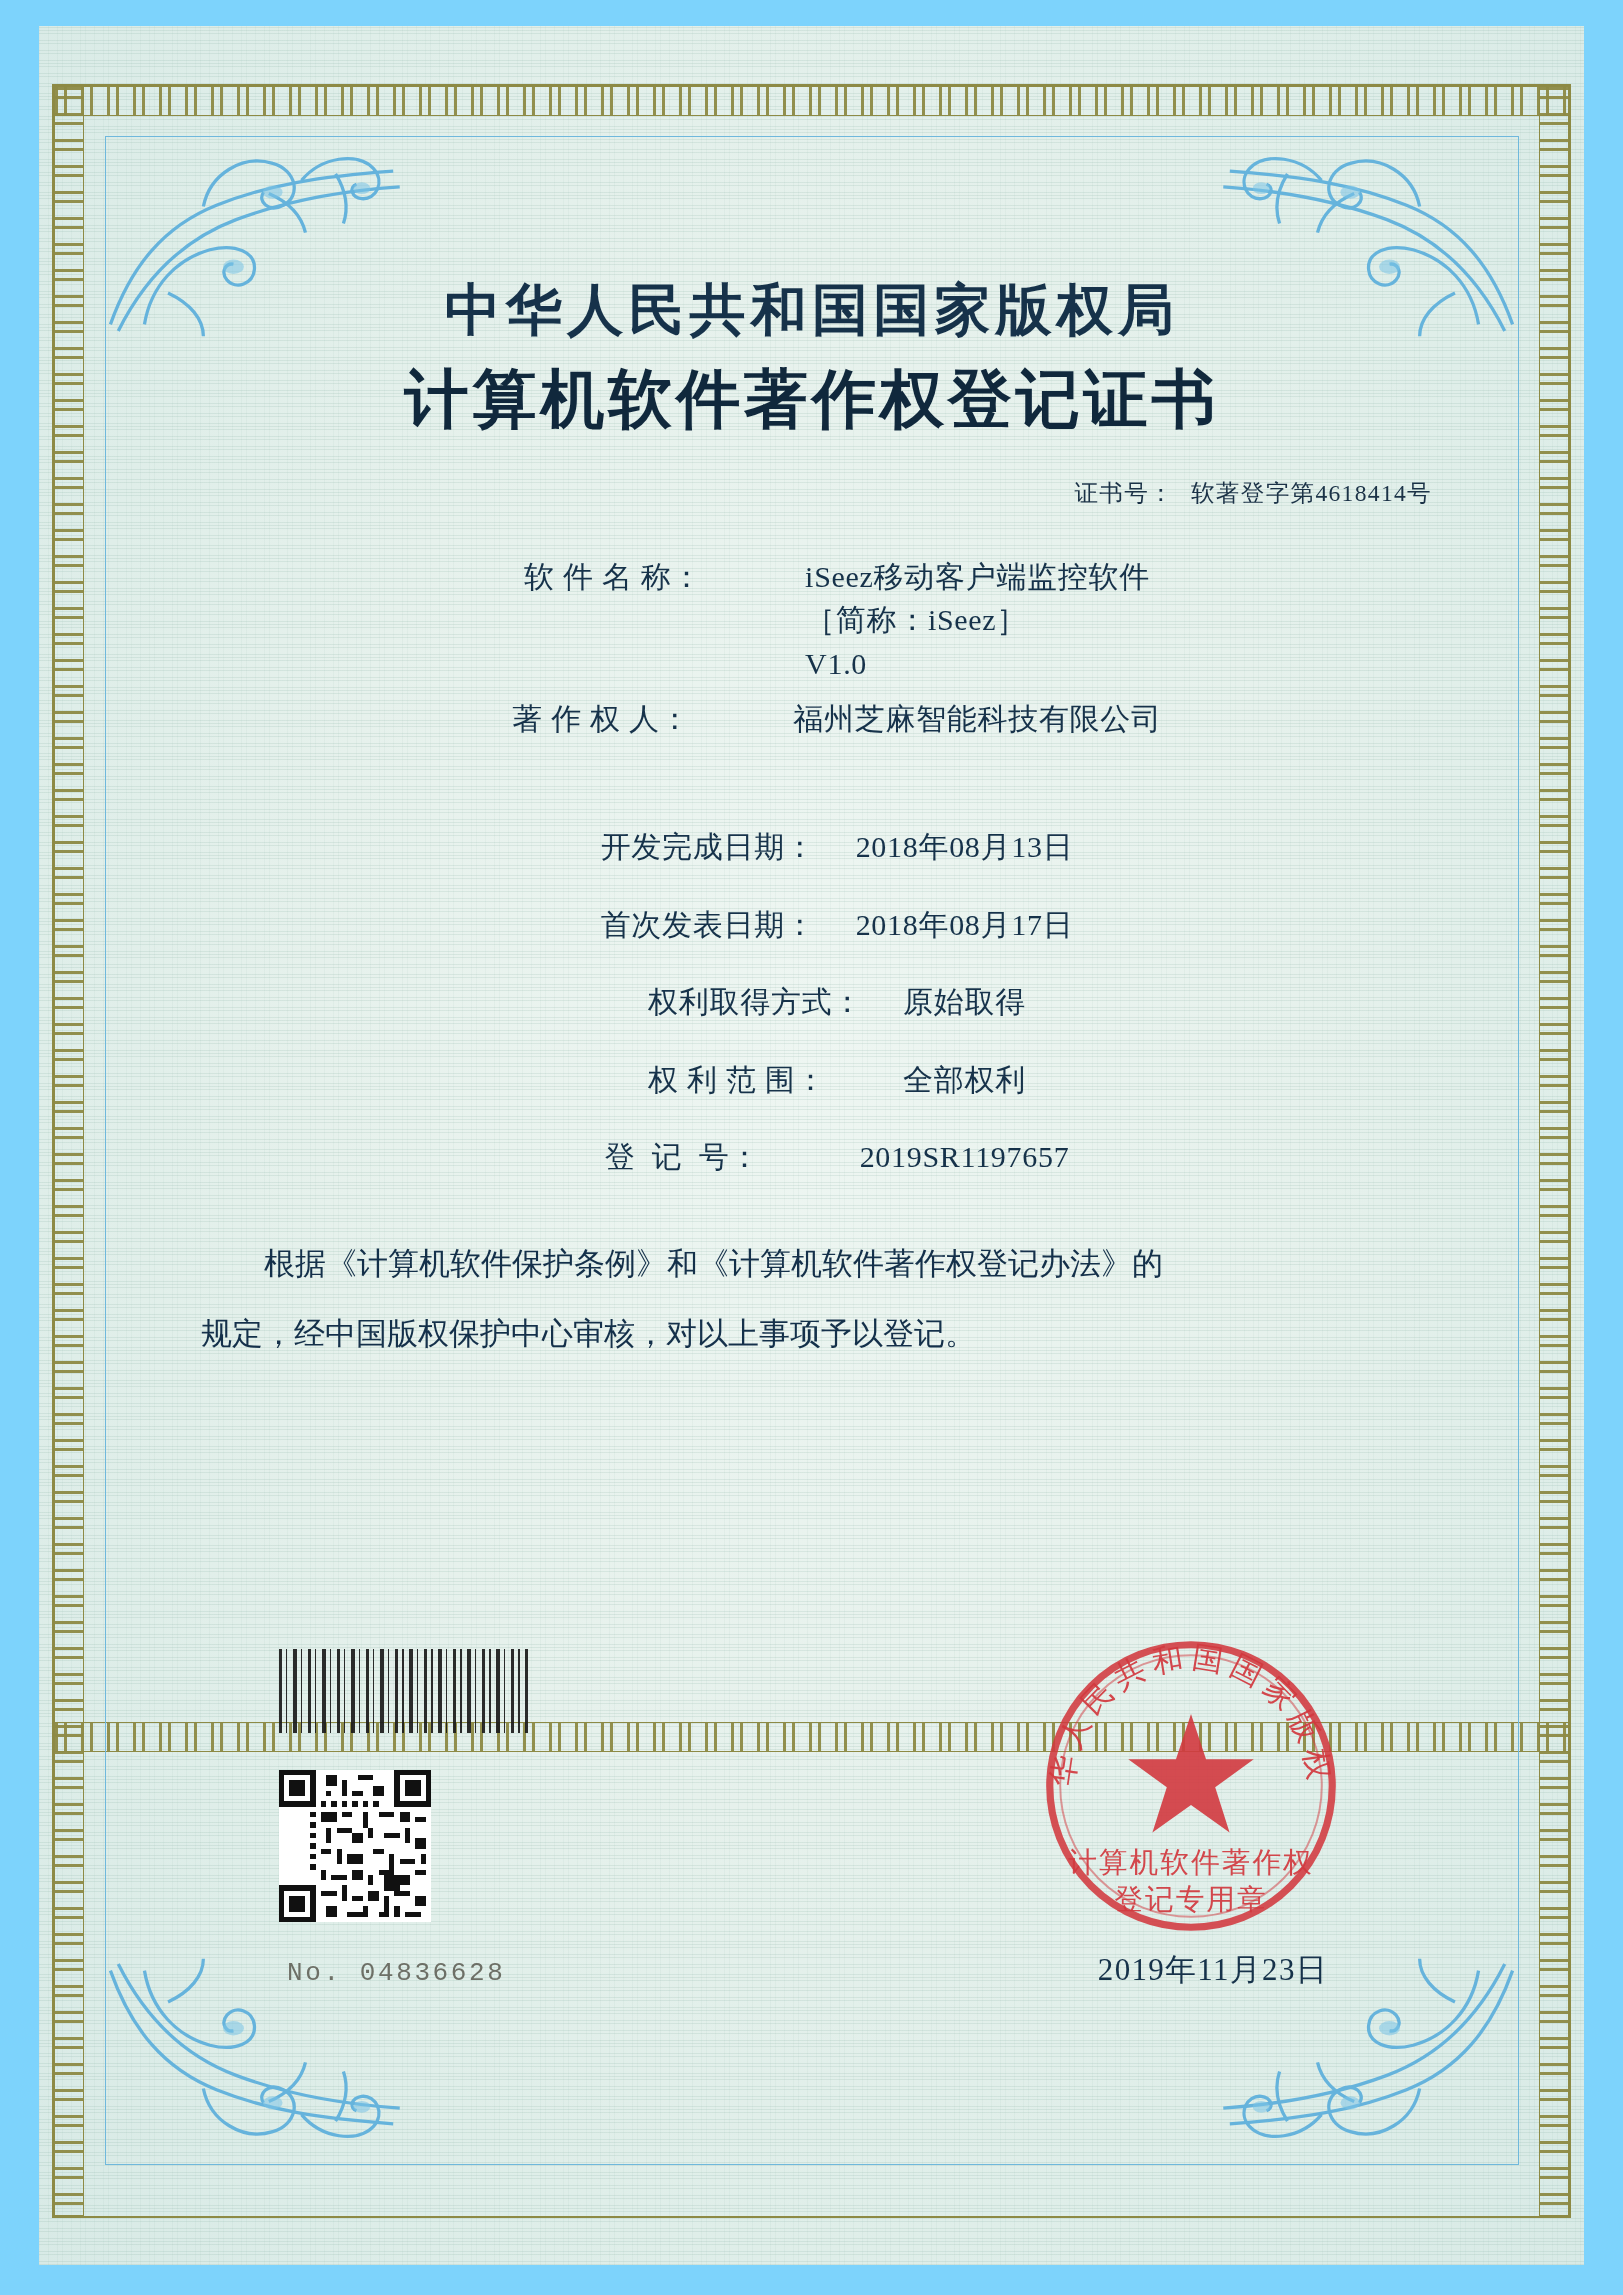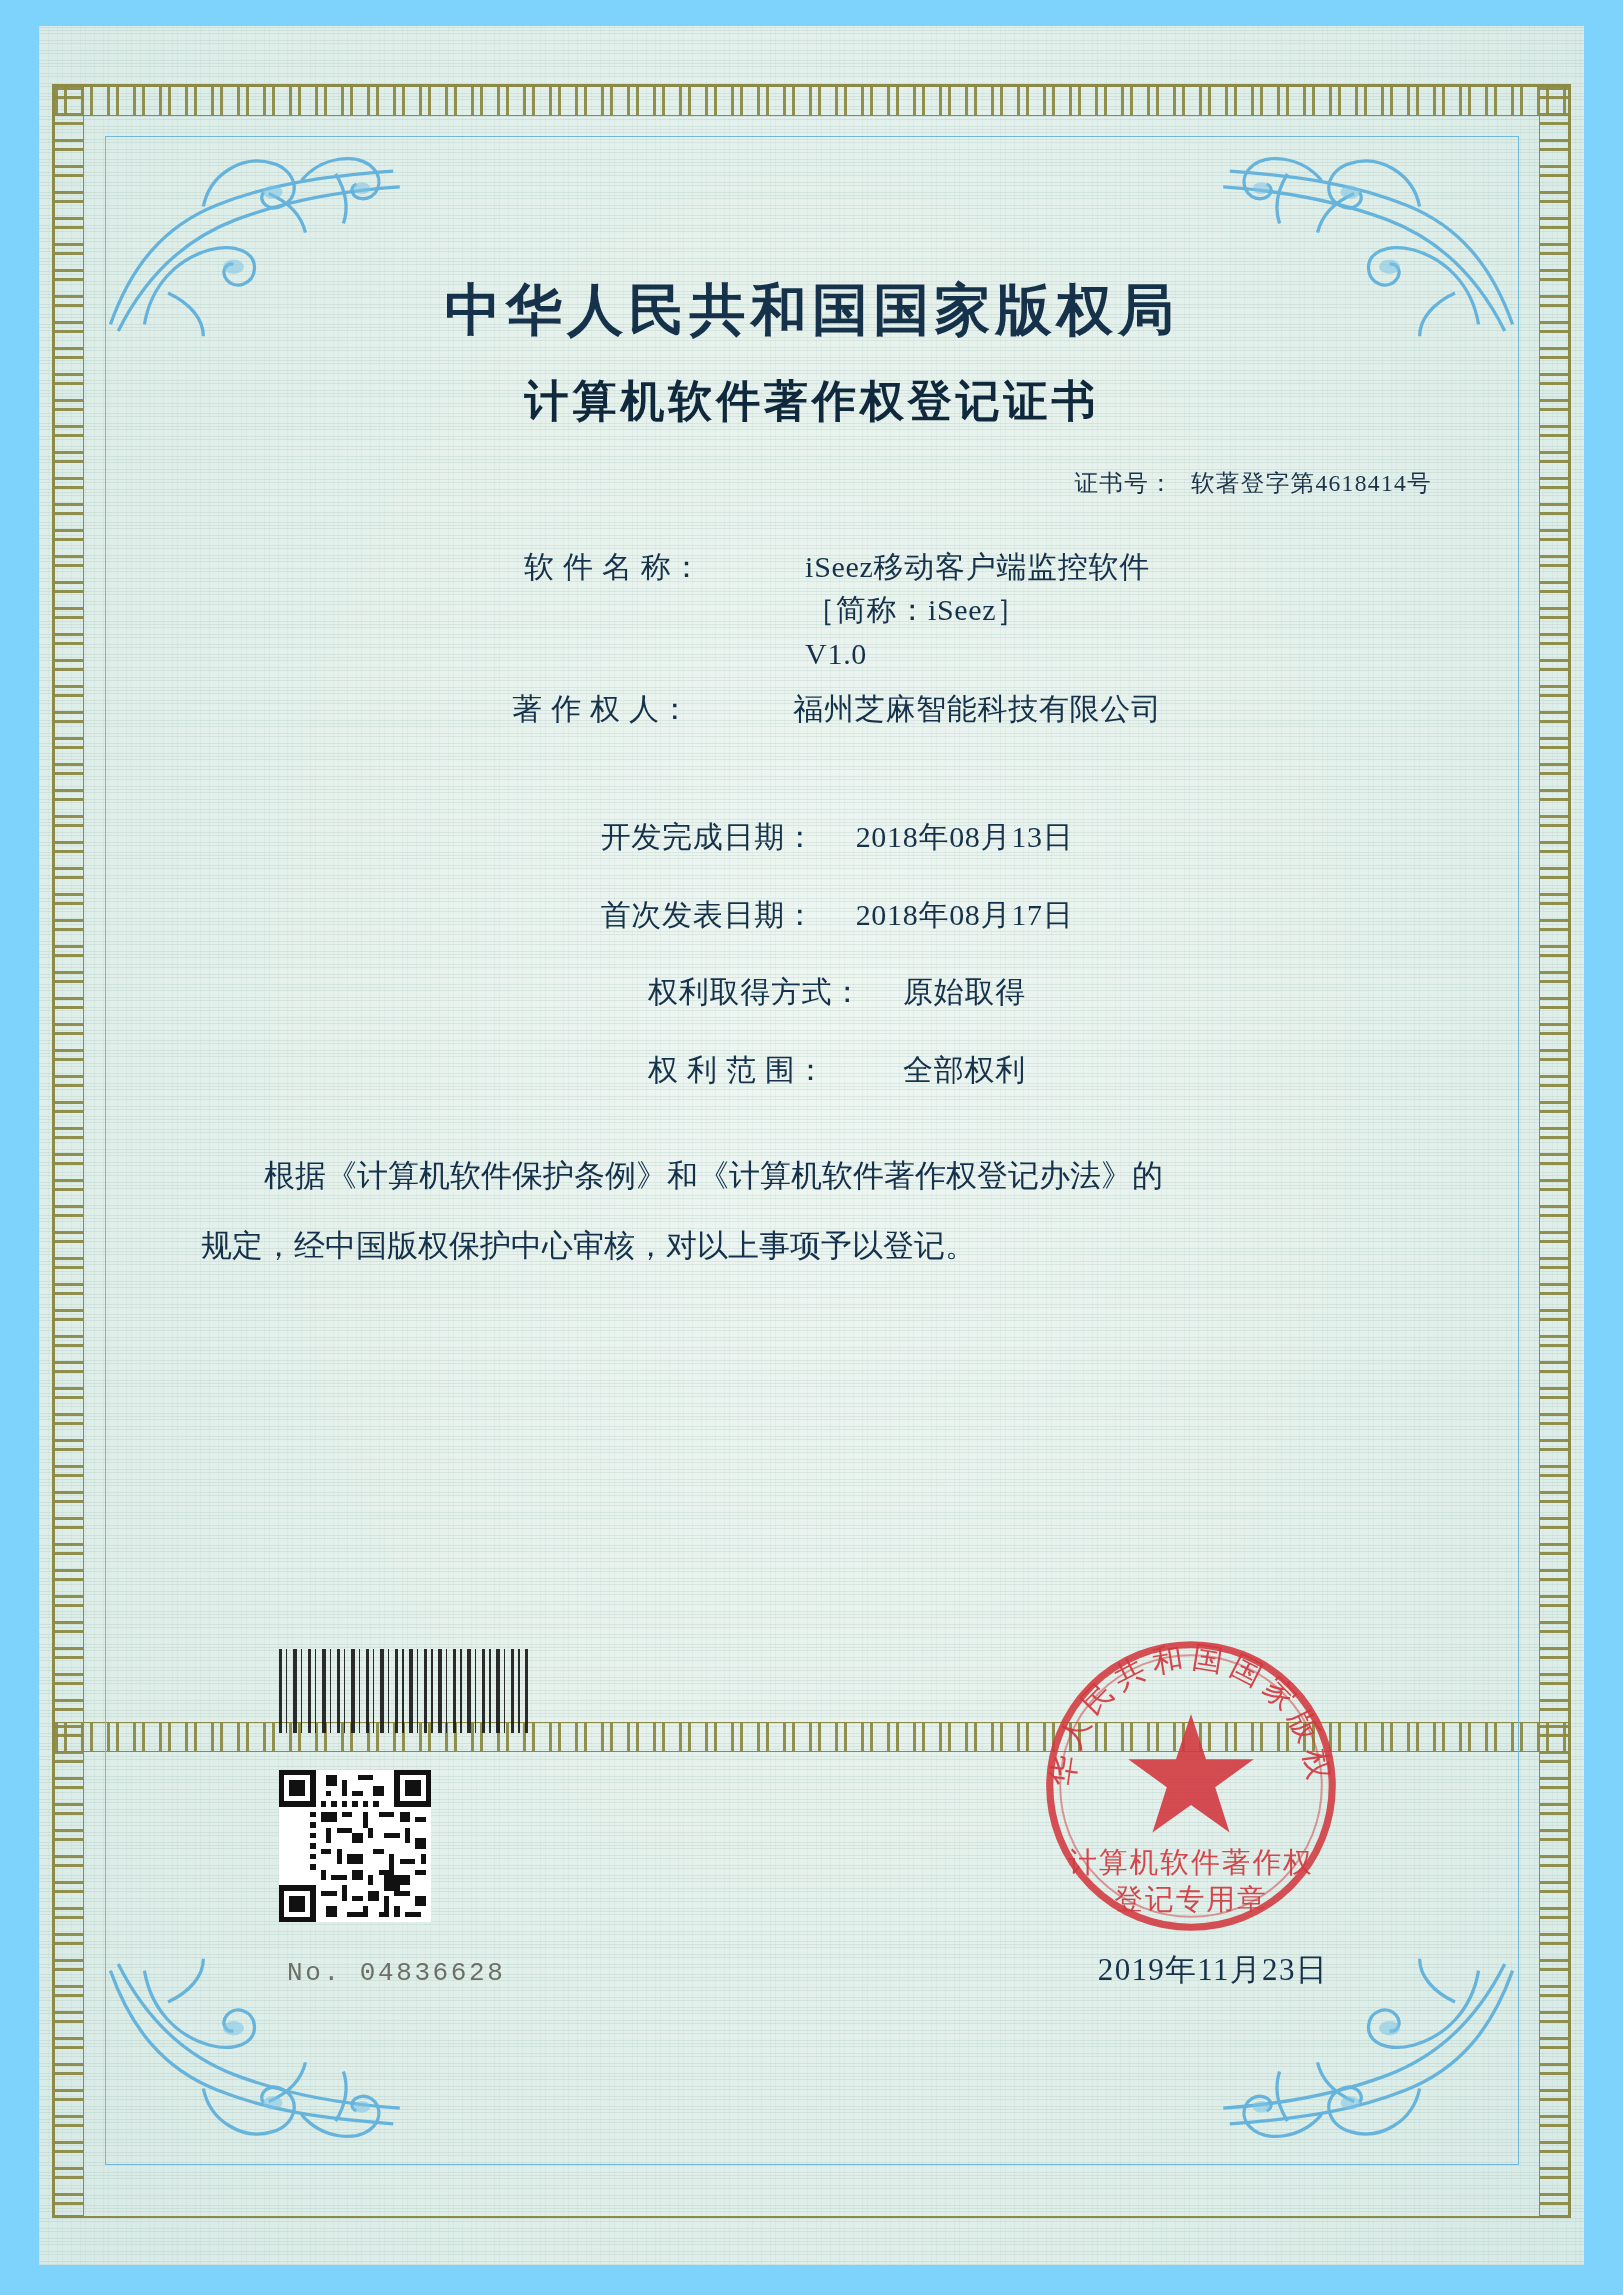--- a/index.html
+++ b/index.html
@@ -122,25 +122,25 @@
     text-align: center;
     font-size: 56px;
     letter-spacing: 5.2px;
     color: #16324a;
     font-weight: 700;
     font-family: "Liberation Serif", "DejaVu Serif", serif;
     line-height: 1.25;
   }
   .title-main {
     text-align: center;
-    font-size: 44px;
+    font-size: 64px;
     letter-spacing: 3.9px;
     color: #10283c;
     font-weight: 700;
-    margin-top: 31px;
+    margin-top: 17px;
     line-height: 1.2;
   }
 
   .cert-no {
     text-align: right;
     margin-top: 38px;
     padding-right: 41px;
     font-size: 23.6px;
     color: #1b3247;
     letter-spacing: 1.3px;
@@ -381,20 +381,24 @@
         <div class="f-label">首次发表日期：</div>
         <div class="f-value">2018年08月17日</div>
       </div>
       <div class="field-row">
         <div class="f-label">权利取得方式：</div>
         <div class="f-value">原始取得</div>
       </div>
       <div class="field-row">
         <div class="f-label">权 利 范 围：</div>
         <div class="f-value">全部权利</div>
+      </div>
+      <div class="field-row">
+        <div class="f-label">登  记  号：</div>
+        <div class="f-value">2019SR1197657</div>
       </div>
     </div>
 
     <div class="statement">
       <p>根据《计算机软件保护条例》和《计算机软件著作权登记办法》的</p>
       <p class="p2">规定，经中国版权保护中心审核，对以上事项予以登记。</p>
     </div>
   </div>
 
   <div class="bottom">

